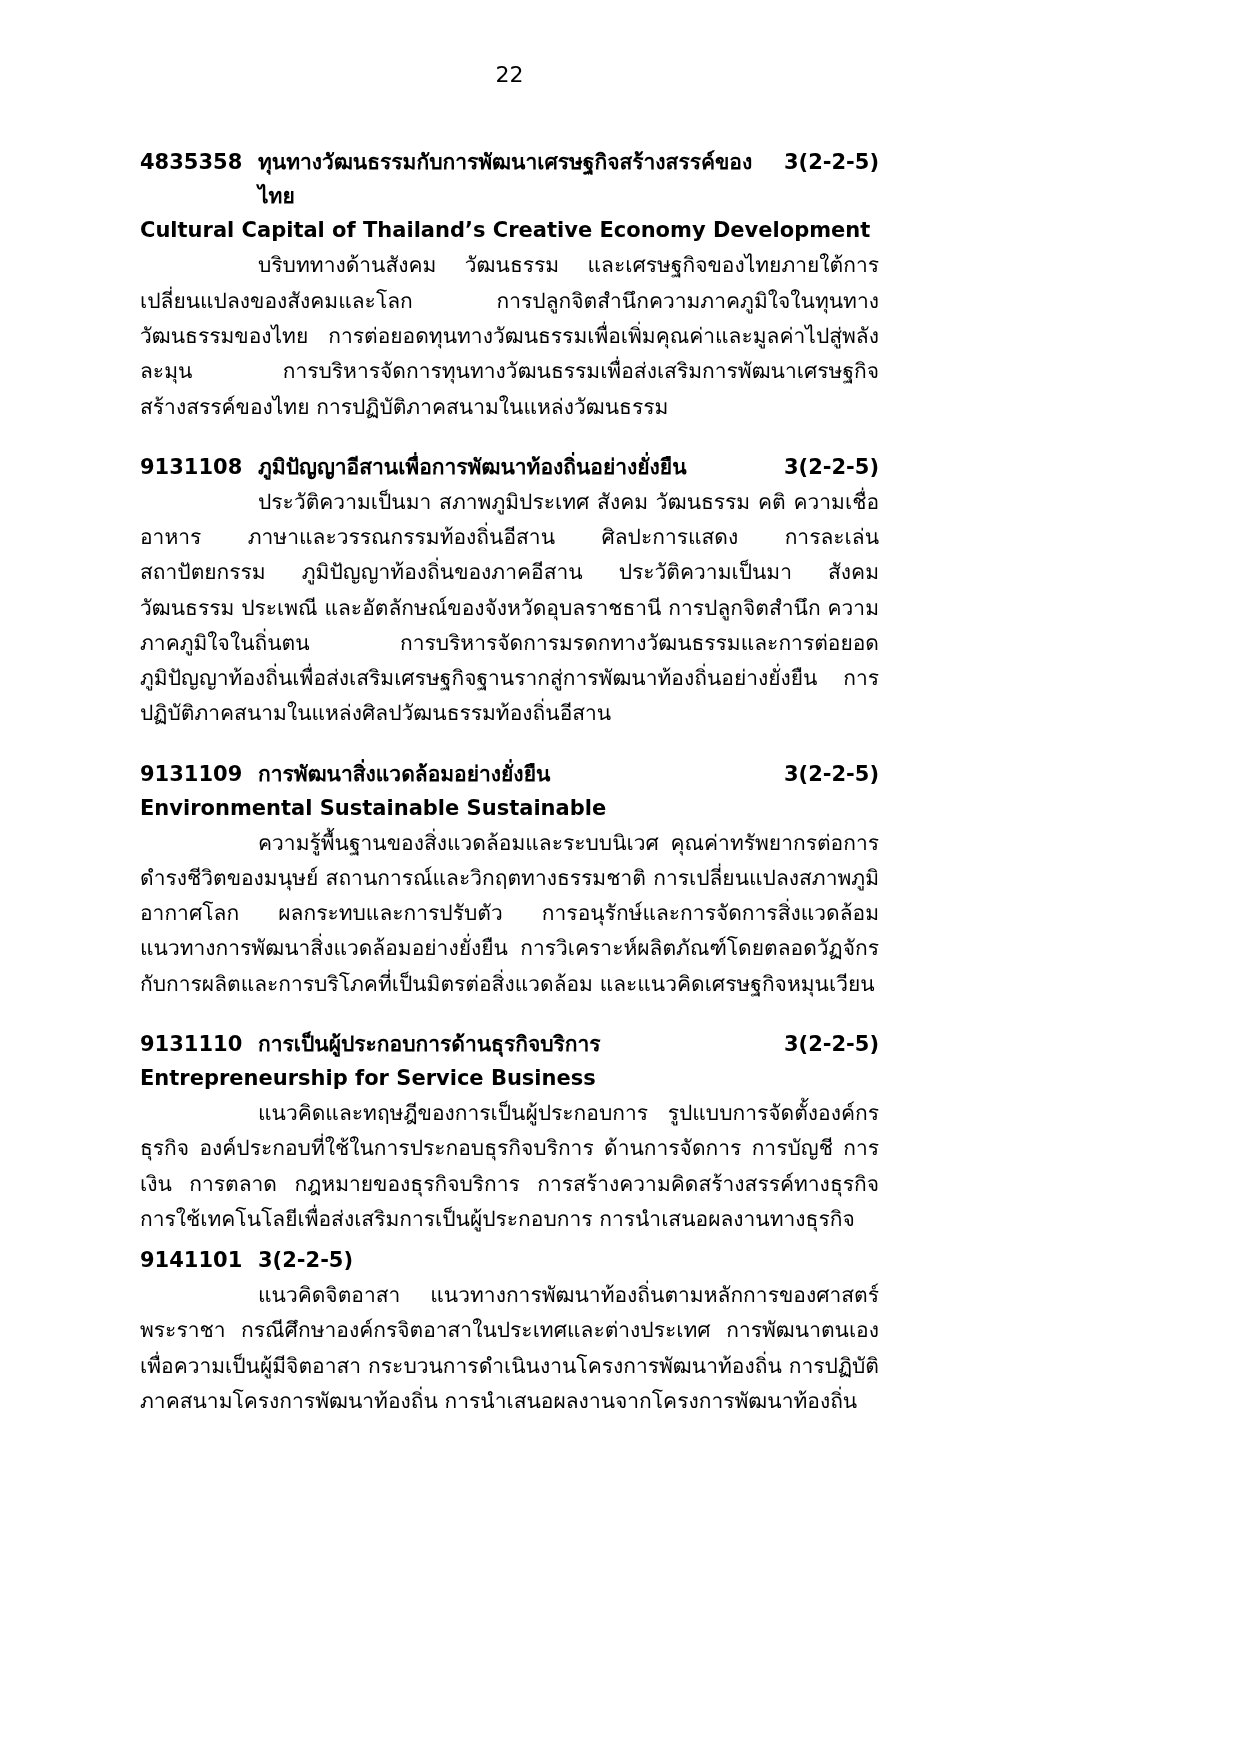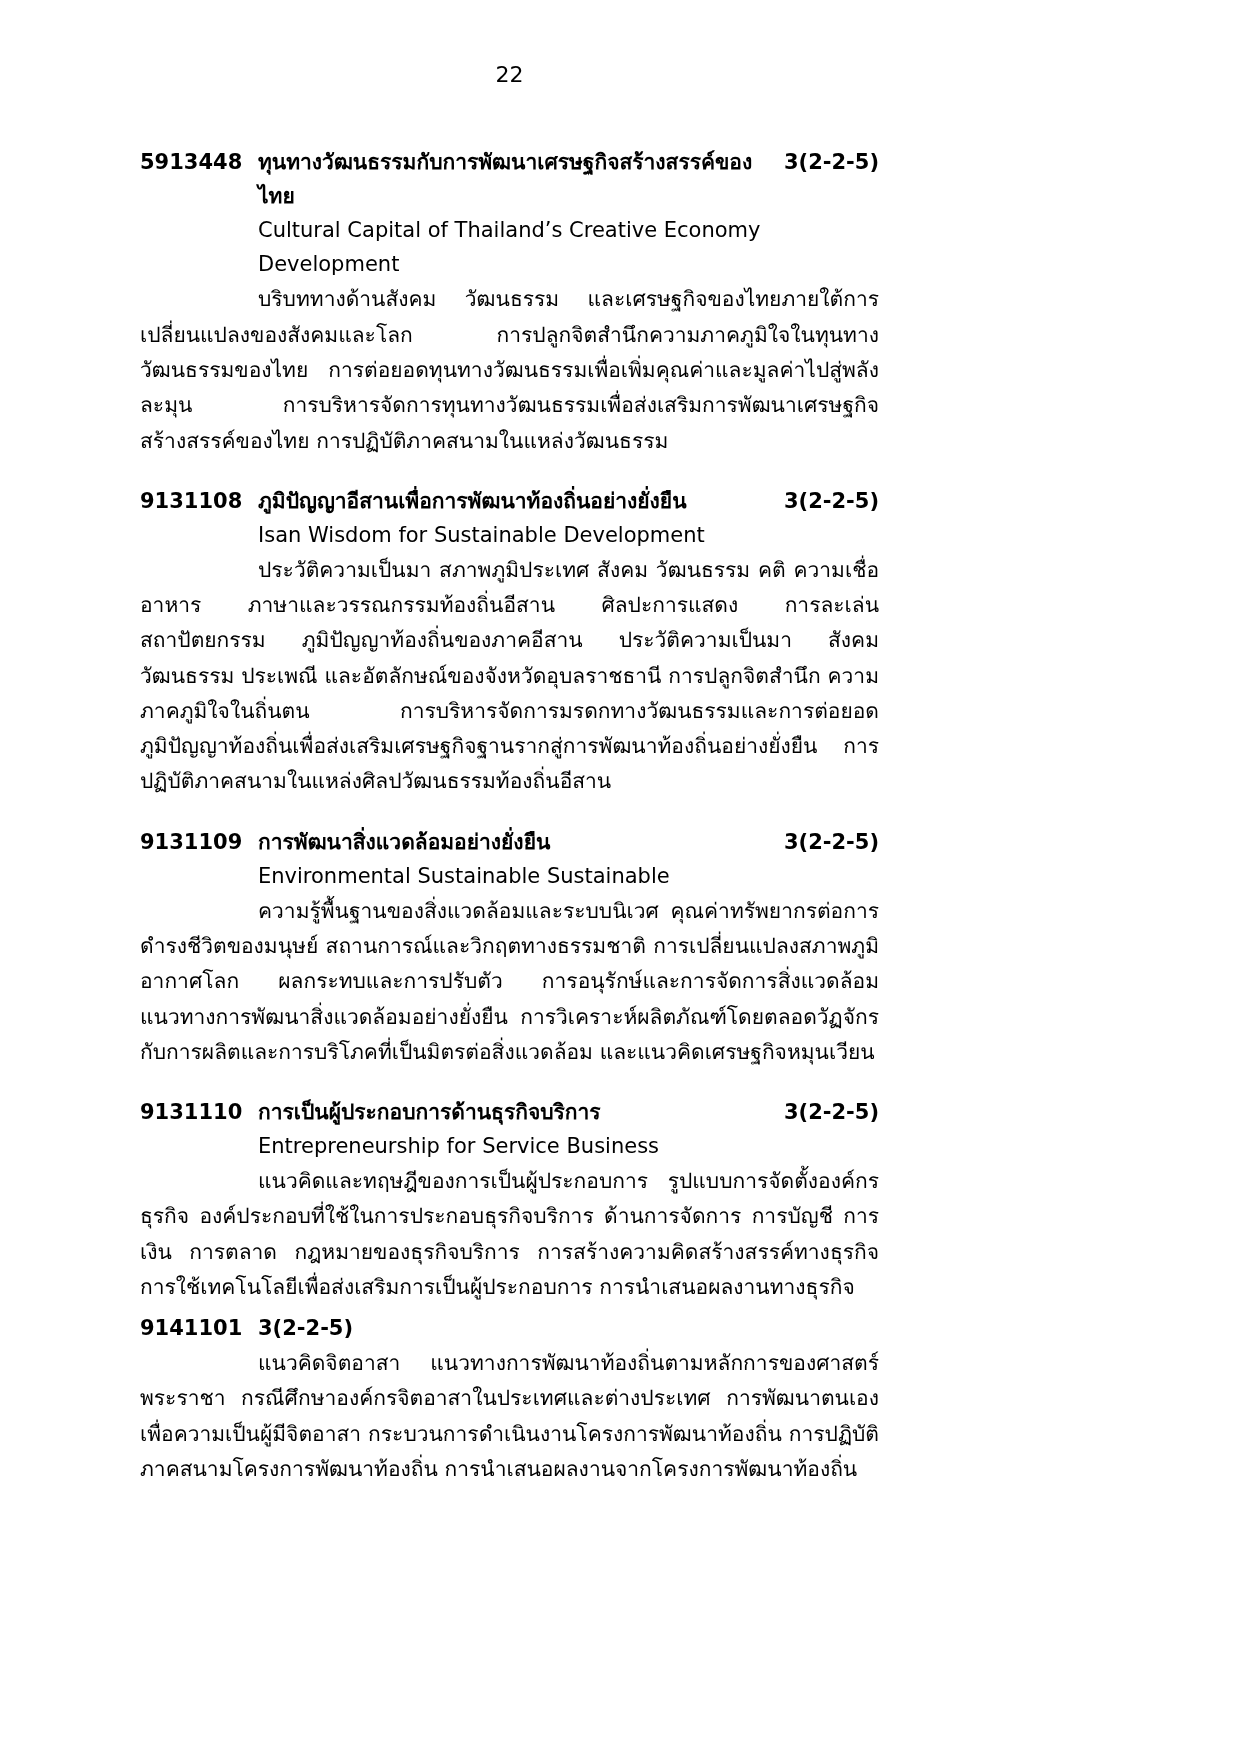--- a/index.html
+++ b/index.html
@@ -51,22 +51,21 @@
   }
   .course-credits {
     flex: 0 0 auto;
     font-weight: bold;
     text-align: left;
     white-space: nowrap;
   }
   .course-title-en {
     font-size: 21px;
     line-height: 1.62;
-    margin-left: 118px;
-    font-weight: normal;
+    font-weight: bold;
   }
   .course-desc {
     font-size: 21px;
     line-height: 1.68;
     text-align: justify;
     text-justify: inter-word;
     text-indent: 118px;
     margin-top: 1px;
   }
   .course-desc:last-child {
@@ -75,35 +74,34 @@
 </style>
 </head>
 <body>
 
 <div class="page">
 
   <div class="page-number">22</div>
 
   <div class="course">
     <div class="course-head">
-      <span class="course-code">5913448</span>
+      <span class="course-code">4835358</span>
       <span class="course-title-th">ทุนทางวัฒนธรรมกับการพัฒนาเศรษฐกิจสร้างสรรค์ของไทย</span>
       <span class="course-credits">3(2-2-5)</span>
     </div>
     <div class="course-title-en">Cultural Capital of Thailand’s Creative Economy Development</div>
     <div class="course-desc">บริบททางด้านสังคม วัฒนธรรม และเศรษฐกิจของไทยภายใต้การเปลี่ยนแปลงของสังคมและโลก การปลูกจิตสำนึกความภาคภูมิใจในทุนทางวัฒนธรรมของไทย การต่อยอดทุนทางวัฒนธรรมเพื่อเพิ่มคุณค่าและมูลค่าไปสู่พลังละมุน การบริหารจัดการทุนทางวัฒนธรรมเพื่อส่งเสริมการพัฒนาเศรษฐกิจสร้างสรรค์ของไทย การปฏิบัติภาคสนามในแหล่งวัฒนธรรม</div>
   </div>
 
   <div class="course">
     <div class="course-head">
       <span class="course-code">9131108</span>
       <span class="course-title-th">ภูมิปัญญาอีสานเพื่อการพัฒนาท้องถิ่นอย่างยั่งยืน</span>
       <span class="course-credits">3(2-2-5)</span>
     </div>
-    <div class="course-title-en">Isan Wisdom for Sustainable Development</div>
     <div class="course-desc">ประวัติความเป็นมา สภาพภูมิประเทศ สังคม วัฒนธรรม คติ ความเชื่อ อาหาร ภาษาและวรรณกรรมท้องถิ่นอีสาน ศิลปะการแสดง การละเล่น สถาปัตยกรรม ภูมิปัญญาท้องถิ่นของภาคอีสาน ประวัติความเป็นมา สังคม วัฒนธรรม ประเพณี และอัตลักษณ์ของจังหวัดอุบลราชธานี การปลูกจิตสำนึก ความภาคภูมิใจในถิ่นตน การบริหารจัดการมรดกทางวัฒนธรรมและการต่อยอดภูมิปัญญาท้องถิ่นเพื่อส่งเสริมเศรษฐกิจฐานรากสู่การพัฒนาท้องถิ่นอย่างยั่งยืน การปฏิบัติภาคสนามในแหล่งศิลปวัฒนธรรมท้องถิ่นอีสาน</div>
   </div>
 
   <div class="course">
     <div class="course-head">
       <span class="course-code">9131109</span>
       <span class="course-title-th">การพัฒนาสิ่งแวดล้อมอย่างยั่งยืน</span>
       <span class="course-credits">3(2-2-5)</span>
     </div>
     <div class="course-title-en">Environmental Sustainable Sustainable</div>

